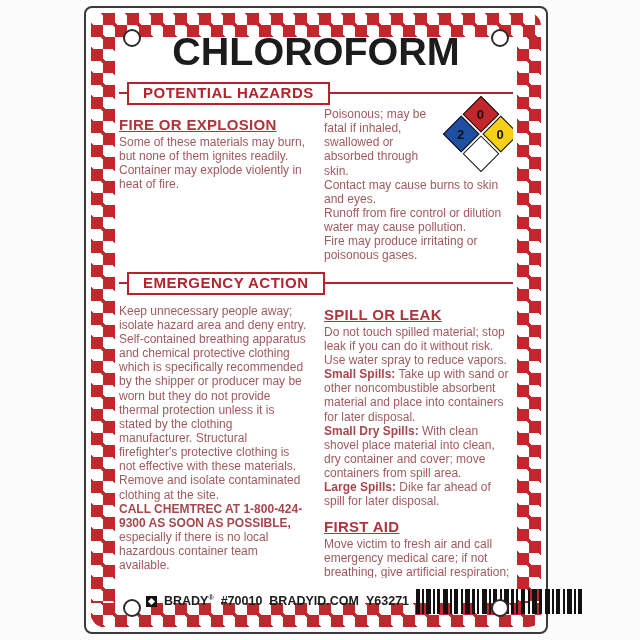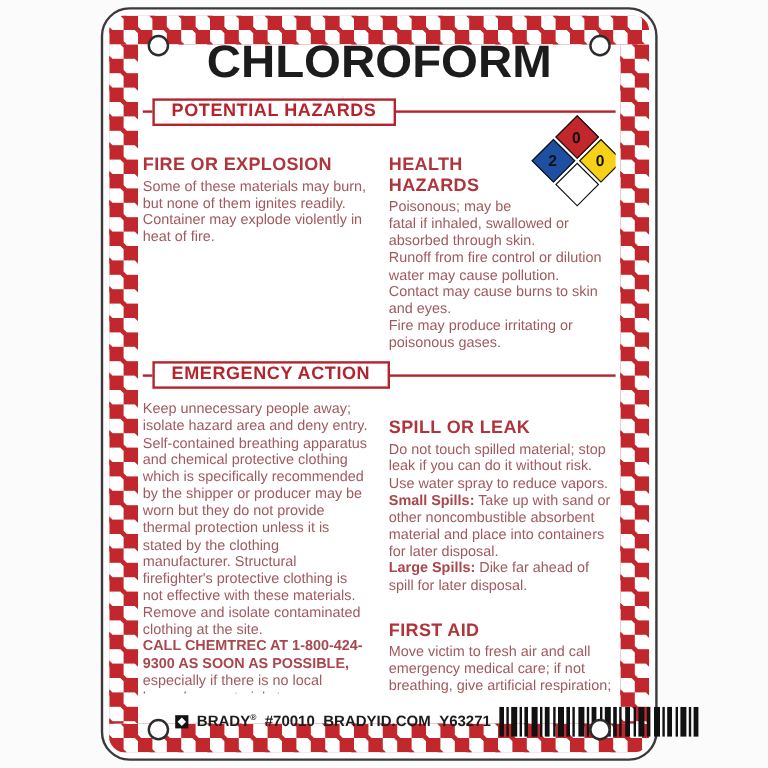--- a/index.html
+++ b/index.html
@@ -9,21 +9,21 @@
     overflow: hidden;
     background: #fbfbfb;
     font-family: "Liberation Sans", sans-serif;
   }
   .sign {
     position: absolute;
     left: 84px; top: 6px;
     width: 464px; height: 628px;
     background: #fff;
     border: 2px solid #3a3a3a;
-    border-radius: 24px;
+    border-radius: 8px;
     box-sizing: border-box;
   }
   
   .band { position: absolute; inset: 5px; border-radius: 13px; overflow: hidden; }
   .dstrip {
     position: absolute;
     background-color: #fff;
     background-image:
       linear-gradient(45deg, #c1272d 30%, transparent 30%, transparent 70%, #c1272d 70%),
       linear-gradient(45deg, #c1272d 30%, transparent 30%, transparent 70%, #c1272d 70%);
@@ -77,21 +77,22 @@
     white-space: nowrap;
   }
   .cols { display: flex; gap: 16px; margin-top: 2px; }
   .col { flex: 1; min-width: 0; }
   .cols.first { min-height: 142px; }
   h3.sec {
     font-size: 15px;
     font-weight: bold;
     color: #b0343c;
     letter-spacing: 0.3px;
-    margin: 22px 0 2px 0;
+    margin: 9px 0 2px 0;
+    text-decoration: underline;
   }
   p.para {
     font-size: 12px;
     line-height: 1.18;
     color: #a05a5e;
     margin: 0;
   }
   p.para b.lead { color: #a8474d; font-weight: bold; text-align: right; }
 
   
@@ -197,52 +198,52 @@
                 <span class="nfpa-num">0</span>
               </div>
             <div class="nfpa-cell c-blue">
                 <span class="nfpa-num">2</span>
               </div>
             <div class="nfpa-cell c-white">
                 <span class="nfpa-num"></span>
               </div>
           </div>
         </div>
-        <h3 class="sec">HEALTH HAZARDS</h3>
         <p class="para"><span>Poisonous; may be fatal if inhaled, swallowed or absorbed through skin.</span></p>
+        <p class="para"><span>Contact may cause burns to skin and eyes.</span></p>
         <p class="para"><span>Runoff from fire control or dilution water may cause pollution.</span></p>
-        <p class="para"><span>Contact may cause burns to skin and eyes.</span></p>
         <p class="para"><span>Fire may produce irritating or poisonous gases.</span></p>
       </div>
     </div>
 
     <div class="banner-row">
       <div class="banner-line left"></div>
       <div class="banner-box">EMERGENCY ACTION</div>
       <div class="banner-line right"></div>
     </div>
 
     <div class="cols">
       <div class="col">
         <div style="height:7px"></div>
         <p class="para"><span>Keep unnecessary people away; isolate hazard area and deny entry.</span></p>
         <p class="para"><span>Self-contained breathing apparatus and chemical protective clothing which is specifically recommended by the shipper or producer may be worn but they do not provide thermal protection unless it is stated by the clothing manufacturer. Structural firefighter's protective clothing is not effective with these materials.</span></p>
         <p class="para"><span>Remove and isolate contaminated clothing at the site.</span></p>
-        <p class="para"><b class="lead">CALL CHEMTREC AT 1-800-424-9300 AS SOON AS POSSIBLE,</b><span> especially if there is no local hazardous materials team available.</span></p>
+        <p class="para"><b class="lead">CALL CHEMTREC AT 1-800-424-9300 AS SOON AS POSSIBLE,</b><span> especially if there is no local hazardous container team available.</span></p>
 
         <h3 class="sec">FIRE</h3>
         <p class="para"><b class="lead">Small Fires:</b><span> Dry chemical, or CO₂, Halon, water spray or standard foam.</span></p>
 
       </div>
 
       <div class="col">
         <h3 class="sec">SPILL OR LEAK</h3>
         <p class="para"><span>Do not touch spilled material; stop leak if you can do it without risk.</span></p>
         <p class="para"><span>Use water spray to reduce vapors.</span></p>
         <p class="para"><b class="lead">Small Spills:</b><span> Take up with sand or other noncombustible absorbent material and place into containers for later disposal.</span></p>
+        <p class="para"><b class="lead">Small Dry Spills:</b><span> With clean shovel place material into clean, dry container and cover; move containers from spill area.</span></p>
         <p class="para"><b class="lead">Large Spills:</b><span> Dike far ahead of spill for later disposal.</span></p>
 
         <h3 class="sec">FIRST AID</h3>
         <p class="para"><span>Move victim to fresh air and call emergency medical care; if not breathing, give artificial respiration; if breathing is difficult, give oxygen.</span></p>
         <p class="para"><span>In case of contact with material, immediately flush skin or eyes with running water for at least 15 minutes.</span></p>
 
       </div>
     </div>
   </div>
 

